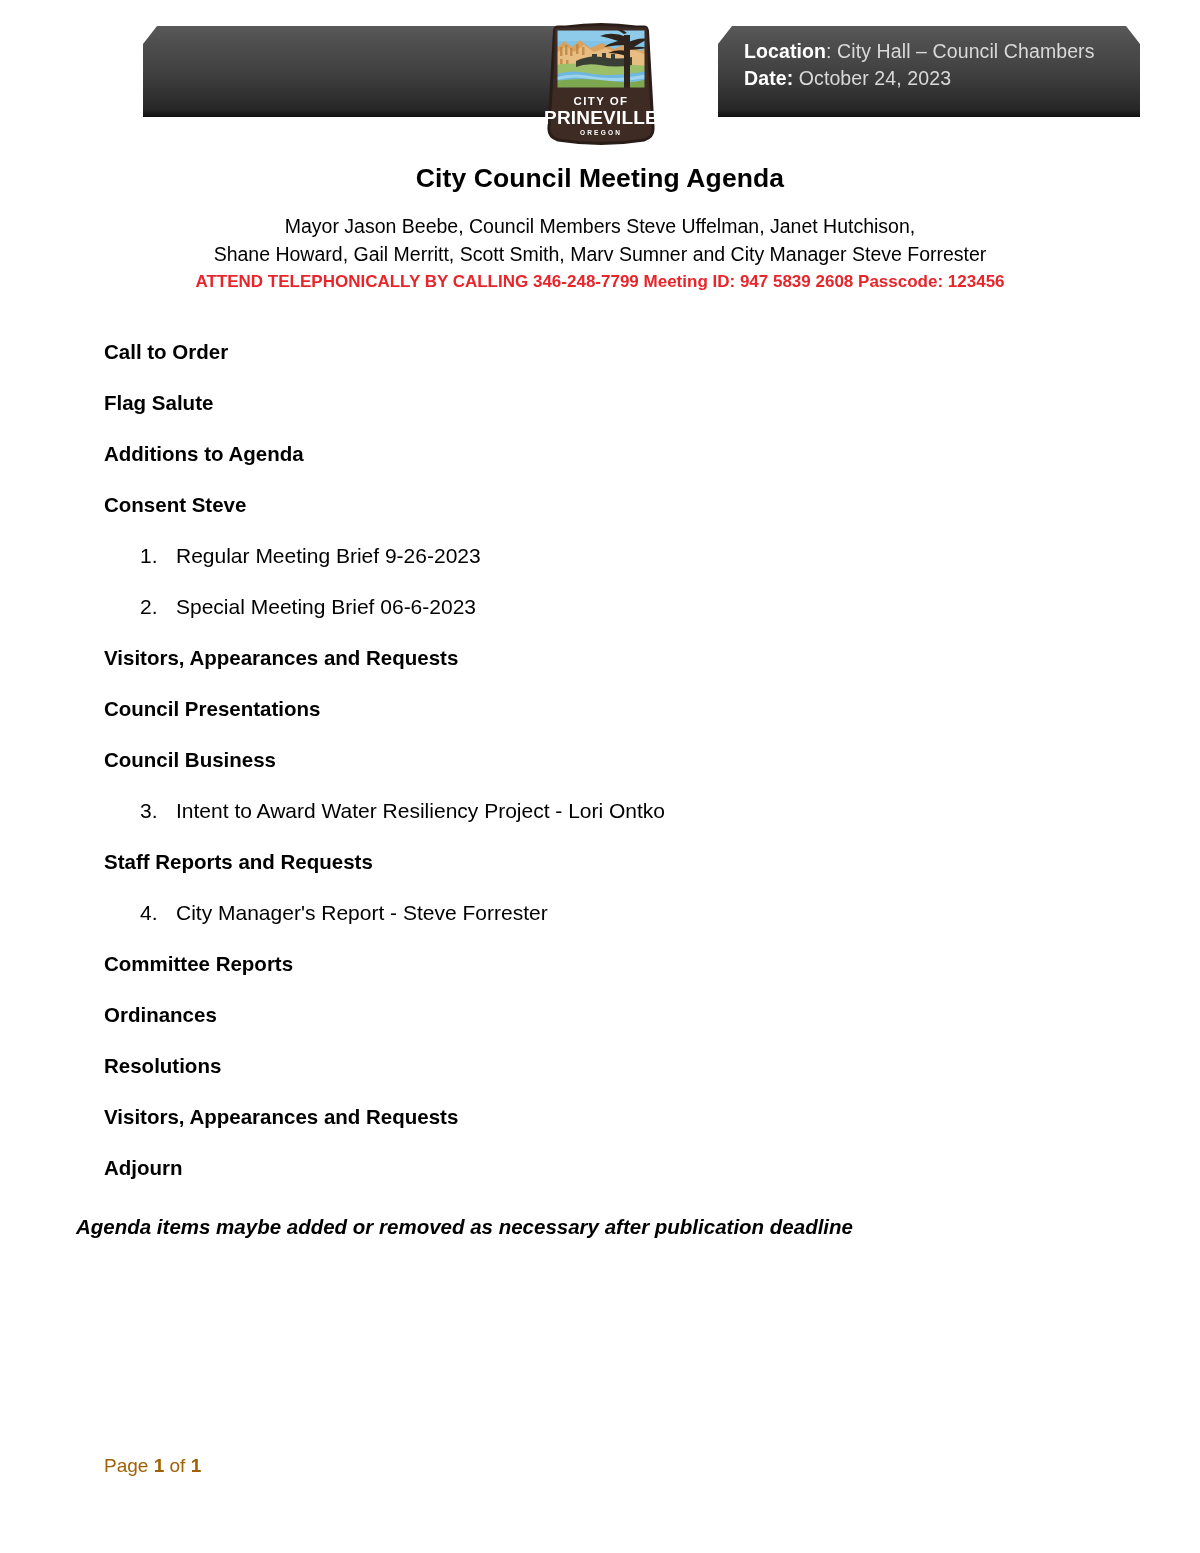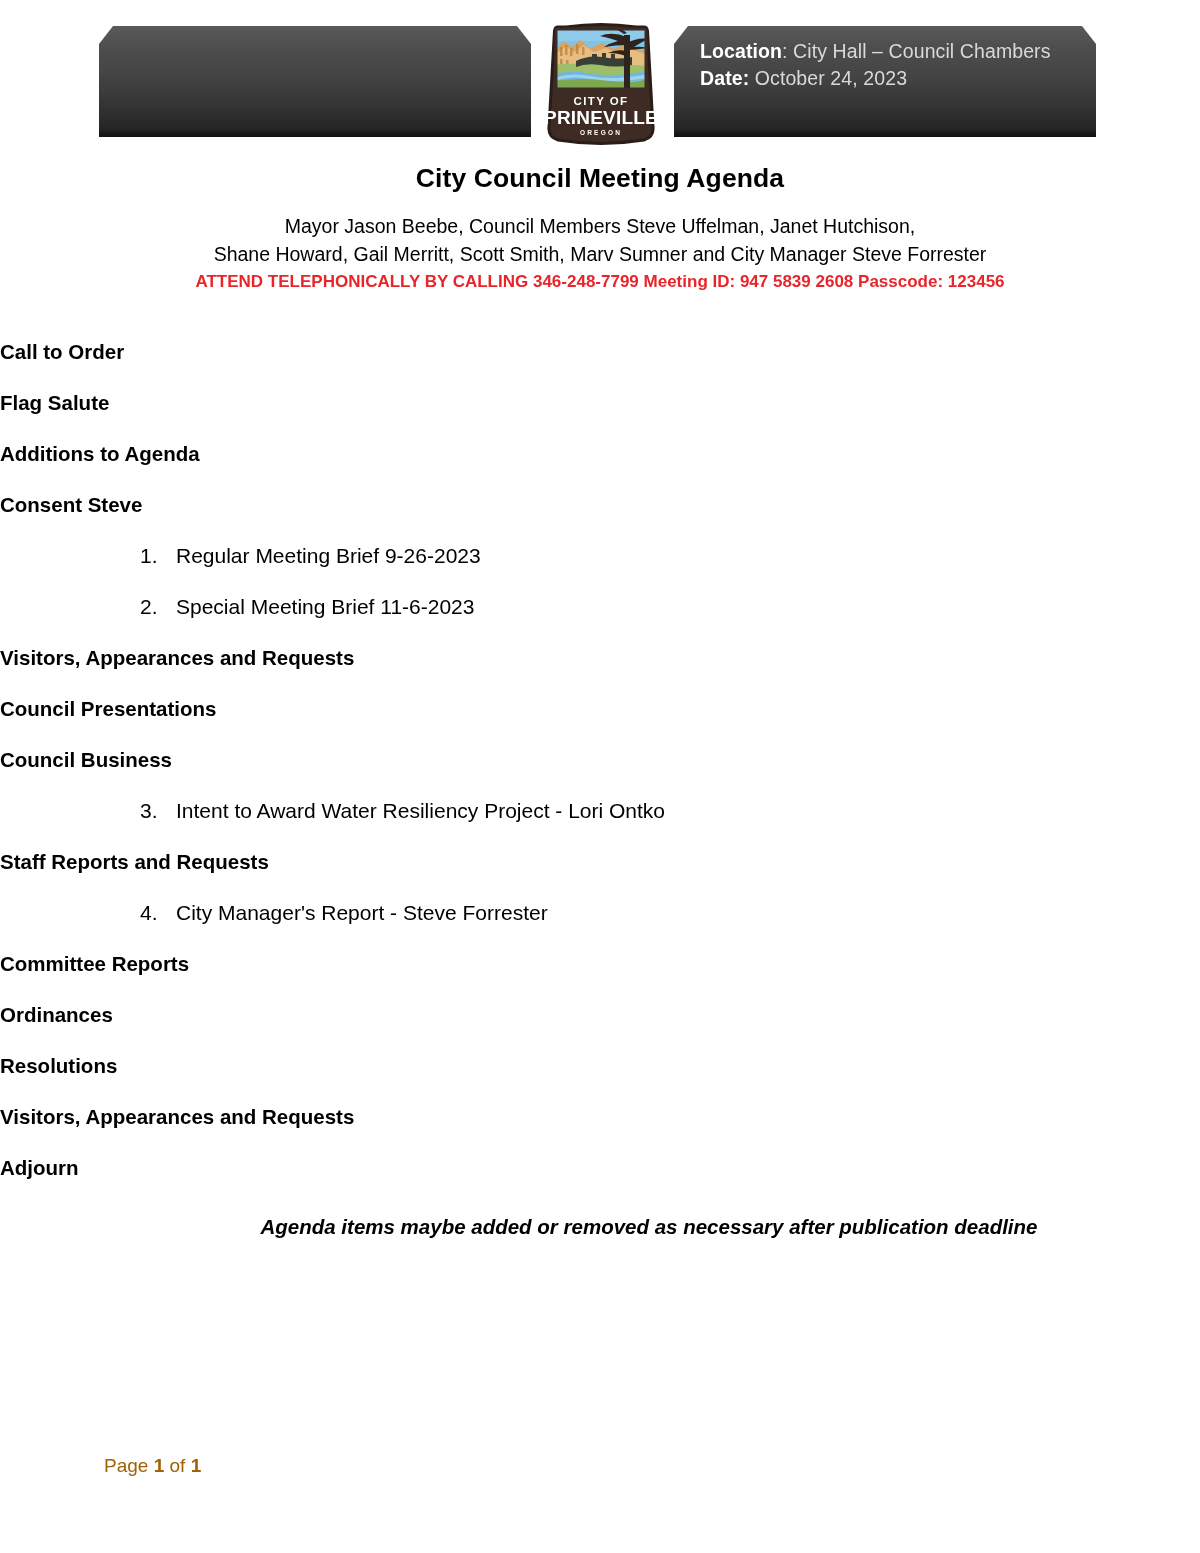--- a/index.html
+++ b/index.html
@@ -18,32 +18,33 @@
 
   
   .header {
     position: relative;
     height: 150px;
   }
 
   .banner {
     position: absolute;
     top: 26px;
-    height: 111px;
+    height: 91px;
     background: linear-gradient(to bottom,
                 #5a5a5a 0%,
                 #4e4e4e 18%,
                 #454545 42%,
                 #3a3a3a 62%,
                 #2d2d2d 82%,
                 #262626 92%,
                 #101010 100%);
     -webkit-clip-path: polygon(0 18px, 14px 0, calc(100% - 14px) 0, 100% 18px, 100% 100%, 0 100%);
     clip-path: polygon(0 18px, 14px 0, calc(100% - 14px) 0, 100% 18px, 100% 100%, 0 100%);
     box-shadow: 0 4px 7px rgba(0,0,0,0.40);
+    margin-left: 44px;
   }
 
   .banner-left {
     left: 99px;
     width: 432px;
   }
 
   .banner-right {
     left: 674px;
     width: 422px;
@@ -100,42 +101,42 @@
     margin-top: 1px;
   }
 
   
   .agenda {
     margin-top: 45px;
   }
   .agenda-heading {
     font-size: 20.5px;
     font-weight: bold;
+    padding-left: 104px;
     line-height: 24px;
     margin-bottom: 27px;
   }
   .agenda-item {
     font-size: 21px;
     padding-left: 140px;
     line-height: 24px;
     margin-bottom: 27px;
     display: flex;
   }
   .agenda-item .num {
     width: 36px;
     flex: none;
   }
   .note {
     font-size: 20.5px;
     font-weight: bold;
     font-style: italic;
-    padding-left: 98px;
+    padding-left: 76px;
     margin-top: 35px;
     line-height: 24px;
-    text-align: center;
   }
 
   
   .footer {
     position: absolute;
     left: 104px;
     top: 1455px;
     font-size: 19px;
     color: #a16207;
   }
@@ -233,21 +234,21 @@
 
   <div class="agenda-heading">Consent Steve</div>
 
   <div class="agenda-item">
     <span class="num">1.</span>
     <span>Regular Meeting Brief 9-26-2023</span>
   </div>
 
   <div class="agenda-item">
     <span class="num">2.</span>
-    <span>Special Meeting Brief 11-6-2023</span>
+    <span>Special Meeting Brief 06-6-2023</span>
   </div>
 
   <div class="agenda-heading">Visitors, Appearances and Requests</div>
 
   <div class="agenda-heading">Council Presentations</div>
 
   <div class="agenda-heading">Council Business</div>
 
   <div class="agenda-item">
     <span class="num">3.</span>

